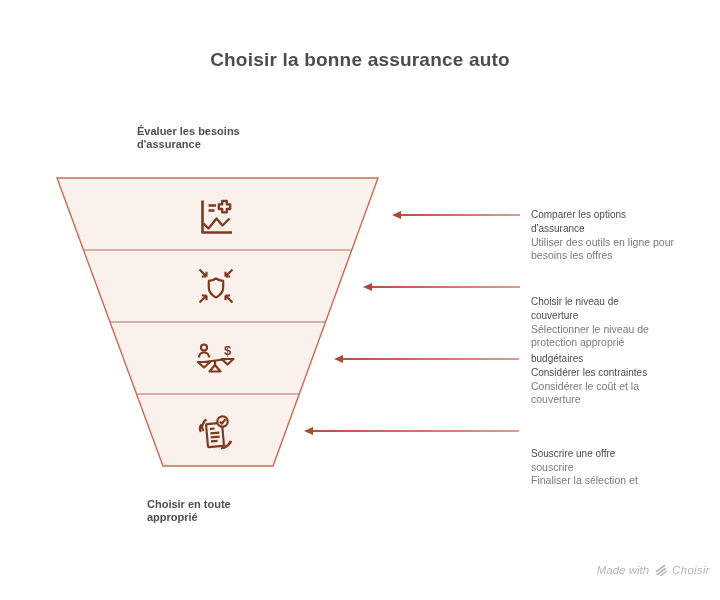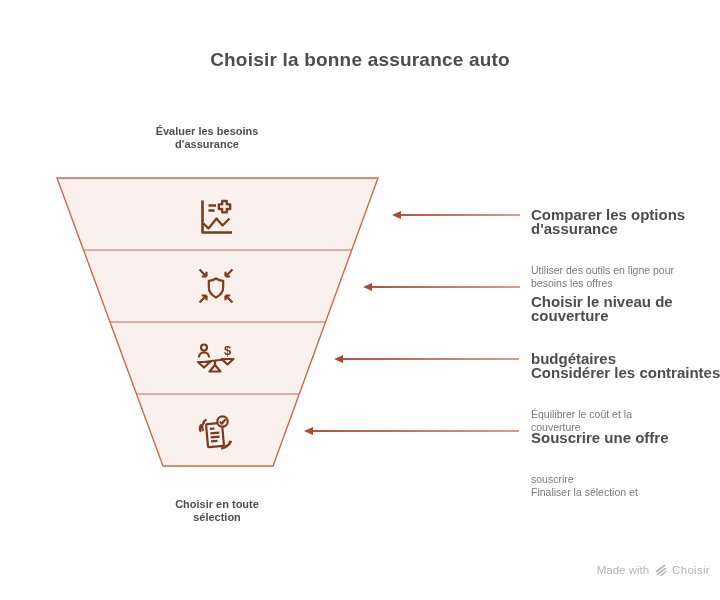--- a/index.html
+++ b/index.html
@@ -7,34 +7,33 @@
     position:relative;width:720px;height:600px;background:#ffffff;
     font-family:"Liberation Sans",sans-serif;overflow:hidden;
   }
   .abs{position:absolute;}
   .title{
     left:0;top:49px;width:720px;text-align:center;
     font-size:19px;font-weight:bold;color:#4d4d4d;letter-spacing:.2px;
   }
   .funnel-label{
     font-size:11px;font-weight:bold;color:#4f4f4f;line-height:13px;
-    text-align:center;
   }
   .funnel-label .ln{display:block;white-space:nowrap;}
   .top-label{left:137px;top:125px;width:140px;}
   .bottom-label{left:147px;top:498px;width:140px;}
   .step{left:531px;width:175px;}
-  .step .head{font-size:15px;font-weight:bold;color:#4d4d4d;line-height:14px;}
-  .step .desc{font-size:10.5px;color:#7a7a7a;line-height:13px;margin-top:28px;}
+  .step .head{font-size:10px;font-weight:normal;color:#4d4d4d;line-height:14px;}
+  .step .desc{font-size:10.5px;color:#7a7a7a;line-height:13px;margin-top:0;}
   .step .ln{display:block;white-space:nowrap;}
-  .step1{top:208px;} .step2{top:295px;} .step3{top:352px;} .step4{top:431px;}
+  .step1{top:208px;} .step2{top:295px;} .step3{top:352px;} .step4{top:447px;}
   .arrow{height:12px;}
   .watermark{
     right:10px;top:563px;display:flex;align-items:center;gap:5px;
-    font-size:11.5px;color:#b5b5b5;cursor:pointer;
+    font-size:11.5px;color:#b5b5b5;cursor:pointer;font-style:italic;
   }
   .watermark .napkin{letter-spacing:.3px;}
   svg{display:block;}
 </style>
 </head>
 <body>
 
 <div class="canvas">
 
   <div class="abs title">Choisir la bonne assurance auto</div>
@@ -46,21 +45,21 @@
     <line x1="136.5" y1="394" x2="299.2" y2="394" stroke="#c86b53" stroke-width="1.1"></line>
   </svg>
 
   <div class="abs funnel-label top-label">
     <span class="ln">Évaluer les besoins</span>
     <span class="ln">d'assurance</span>
   </div>
 
   <div class="abs funnel-label bottom-label">
     <span class="ln">Choisir en toute</span>
-    <span class="ln">sélection</span>
+    <span class="ln">approprié</span>
   </div>
 
   <svg class="abs" style="left:191px;top:193px" width="48" height="48" viewBox="0 0 48 48" fill="none" stroke="#7d3a1f" stroke-width="2.3" stroke-linejoin="round">
     <path d="M11.5 7.5 V39.5 H41" stroke-width="2.6"></path>
     <path d="M17.5 12.5 h7.5 M17.5 17.5 h6"></path>
     <path d="M31.2 8 h4.6 v3.4 h3.4 v4.6 h-3.4 v3.4 h-4.6 v-3.4 h-3.4 v-4.6 h3.4 Z"></path>
     <path d="M12.5 30.5 L17.5 35.5 L25.5 25.5 L31.5 32.5 L38.5 25.5"></path>
   </svg>
 
   <svg class="abs" style="left:192px;top:262px" width="48" height="48" viewBox="0 0 48 48" fill="none" stroke="#7d3a1f" stroke-width="2.2" stroke-linejoin="round">
@@ -146,29 +145,33 @@
       <span class="ln">Utiliser des outils en ligne pour</span>
       <span class="ln">besoins les offres</span>
     </div>
   </div>
 
   <div class="abs step step2">
     <div class="head">
       <span class="ln">Choisir le niveau de</span>
       <span class="ln">couverture</span>
     </div>
+    <div class="desc">
+      <span class="ln">Sélectionner le niveau de</span>
+      <span class="ln">protection approprié</span>
+    </div>
   </div>
 
   <div class="abs step step3">
     <div class="head">
       <span class="ln">budgétaires</span>
       <span class="ln">Considérer les contraintes</span>
     </div>
     <div class="desc">
-      <span class="ln">Équilibrer le coût et la</span>
+      <span class="ln">Considérer le coût et la</span>
       <span class="ln">couverture</span>
     </div>
   </div>
 
   <div class="abs step step4">
     <div class="head">
       <span class="ln">Souscrire une offre</span>
     </div>
     <div class="desc">
       <span class="ln">souscrire</span>

